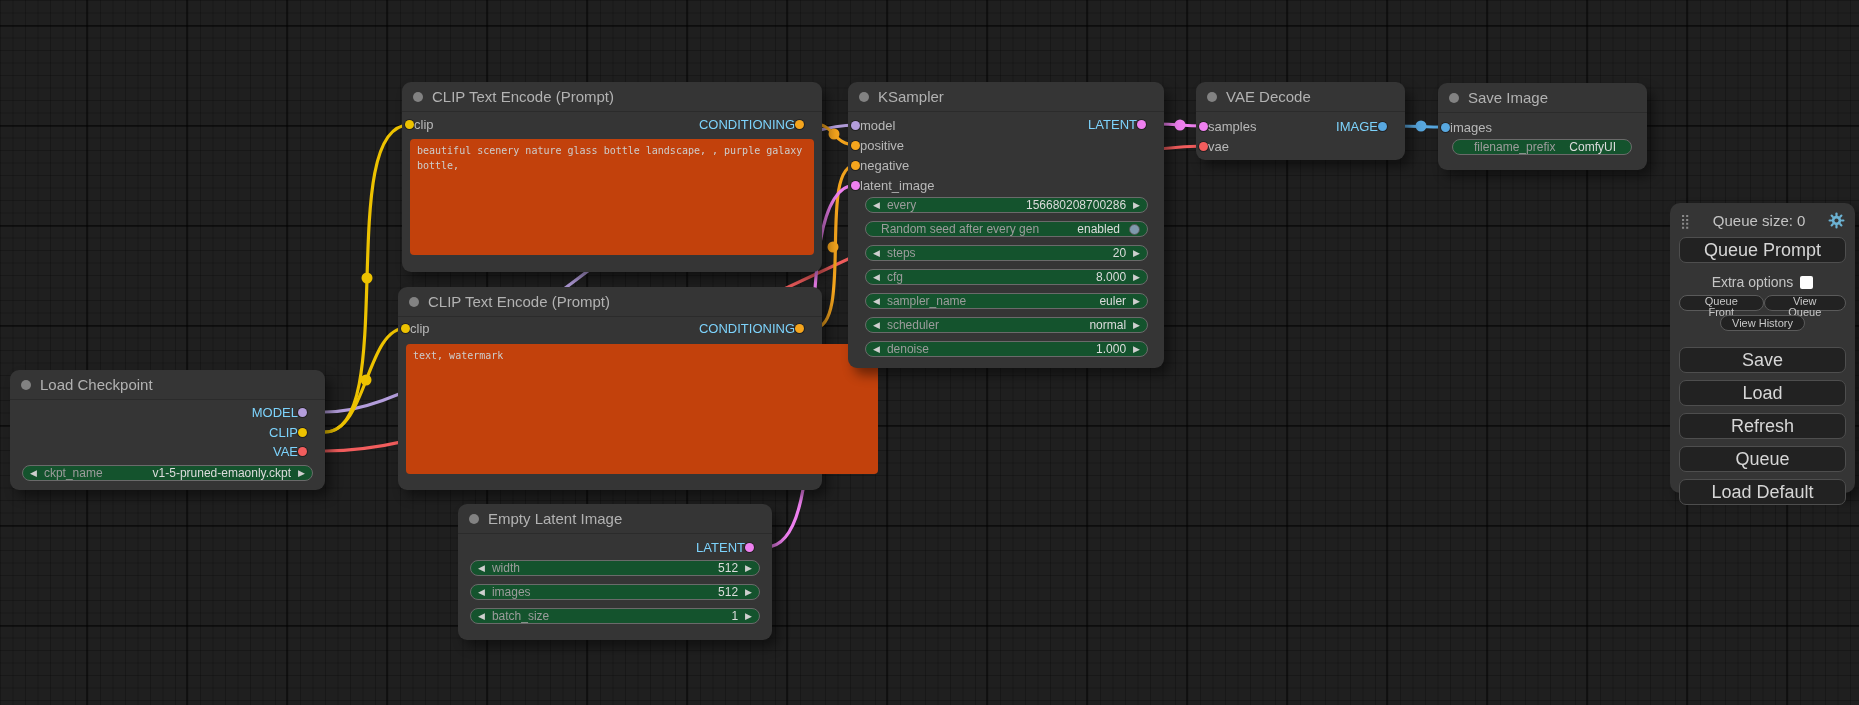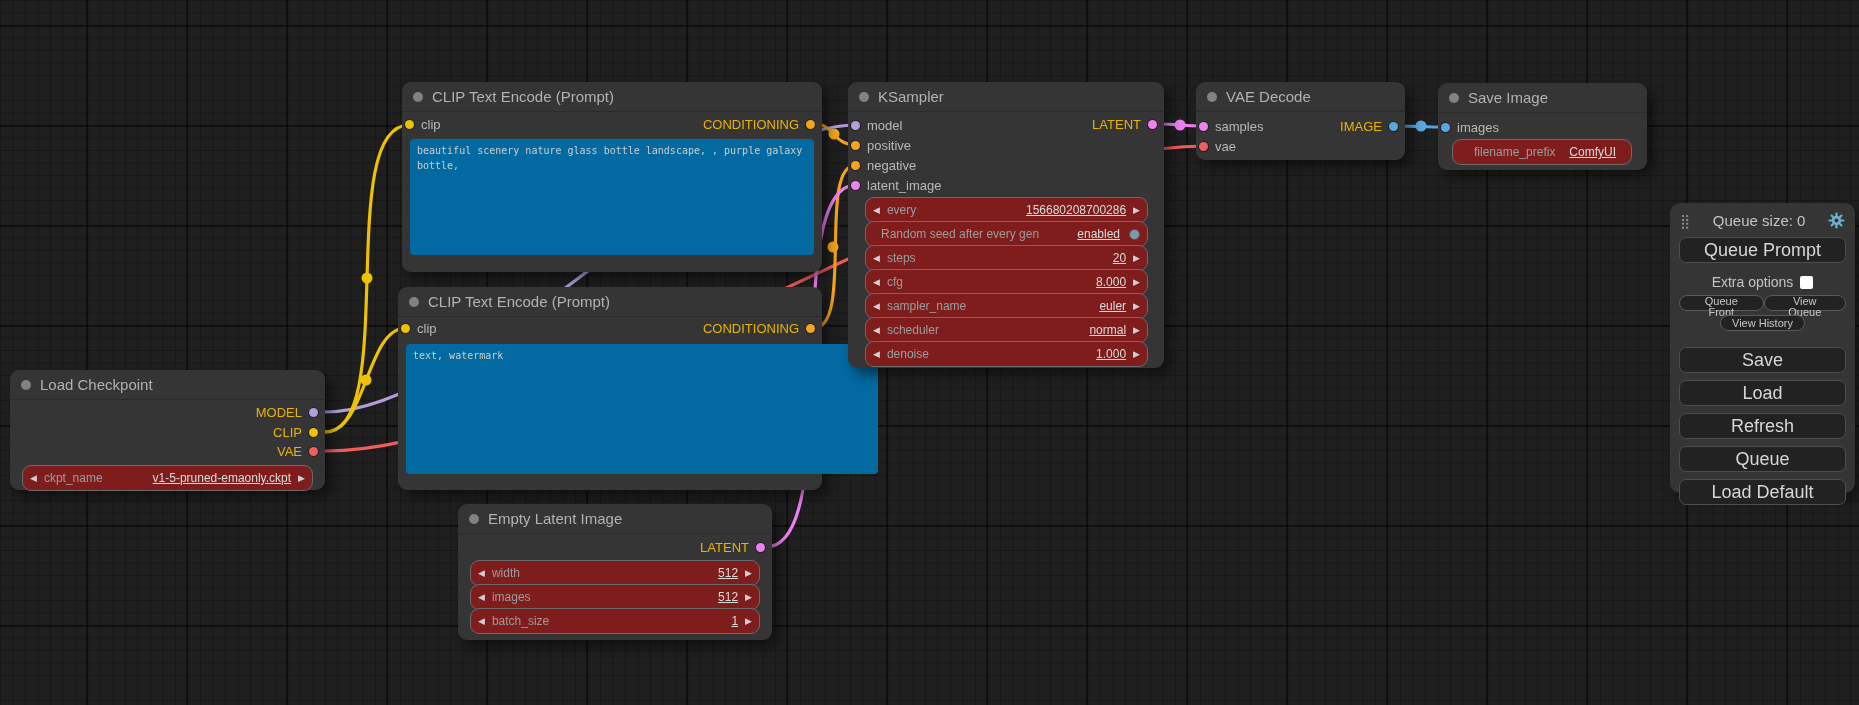--- a/index.html
+++ b/index.html
@@ -18,35 +18,35 @@
   }
   svg.wires{position:absolute;left:0;top:0;z-index:1;}
   .node{
     position:absolute;background:#353535;border-radius:9px;z-index:2;
     box-shadow:6px 7px 12px rgba(0,0,0,0.45);
   }
   .node-header{height:30px;display:flex;align-items:center;padding:5px 11px;gap:9px;
     border-bottom:1px solid rgba(0,0,0,0.18);}
   .collapse-dot{width:10px;height:10px;border-radius:50%;background:#828282;flex:none;}
   .node-title{color:#b2b2b2;font-size:15px;white-space:nowrap;}
-  .slot{position:absolute;height:20px;display:flex;align-items:center;gap:7px;font-size:13px;}
+  .slot{position:absolute;height:20px;display:flex;align-items:center;font-size:13px;}
   .slot .dot{width:9px;height:9px;border-radius:50%;flex:none;box-shadow:0 0 0 1px rgba(0,0,0,0.35);}
   .slot.in{left:3px;color:#b8b8b8;}
-  .slot.out{right:7px;flex-direction:row-reverse;color:#eab308;}
+  .slot.out{right:18px;flex-direction:row-reverse;color:#7dd3fc;}
   .prompt-box{
-    position:absolute;background:#0369a1;border-radius:4px;color:#cdcdcd;
+    position:absolute;background:#c2410c;border-radius:4px;color:#cdcdcd;
     font-family:"DejaVu Sans Mono",monospace;font-size:10px;line-height:15px;
     padding:4px 7px;white-space:pre-wrap;overflow:hidden;
   }
   .widget{
-    position:absolute;height:26px;background:#7f1d1d;border:1px solid #6a6a6a;
+    position:absolute;height:16px;background:#14532d;border:1px solid #6a6a6a;
     border-radius:9px;display:flex;align-items:center;padding:0 7px;gap:7px;
     font-size:12px;color:#9c9c9c;
   }
-  .widget .wvalue{margin-left:auto;color:#dcdcdc;white-space:nowrap;text-decoration:underline;}
+  .widget .wvalue{margin-left:auto;color:#dcdcdc;white-space:nowrap;}
   .widget .warr{color:#cfcfcf;font-size:9px;line-height:1;flex:none;}
   .toggle-dot{width:11px;height:11px;border-radius:50%;border:1px solid #555;flex:none;margin-left:2px;}
   
   .queue-panel{
     position:absolute;left:1670px;top:203px;width:185px;height:290px;z-index:3;
     background:#353535;border-radius:10px;box-shadow:6px 7px 12px rgba(0,0,0,0.45);
     display:flex;flex-direction:column;padding:7px 9px;color:#c4c4c4;
   }
   .qp-top{display:flex;align-items:center;margin:2px 1px 8px 1px;}
   .drag-handle{color:#8a8a8a;font-size:14px;line-height:1;cursor:move;}

